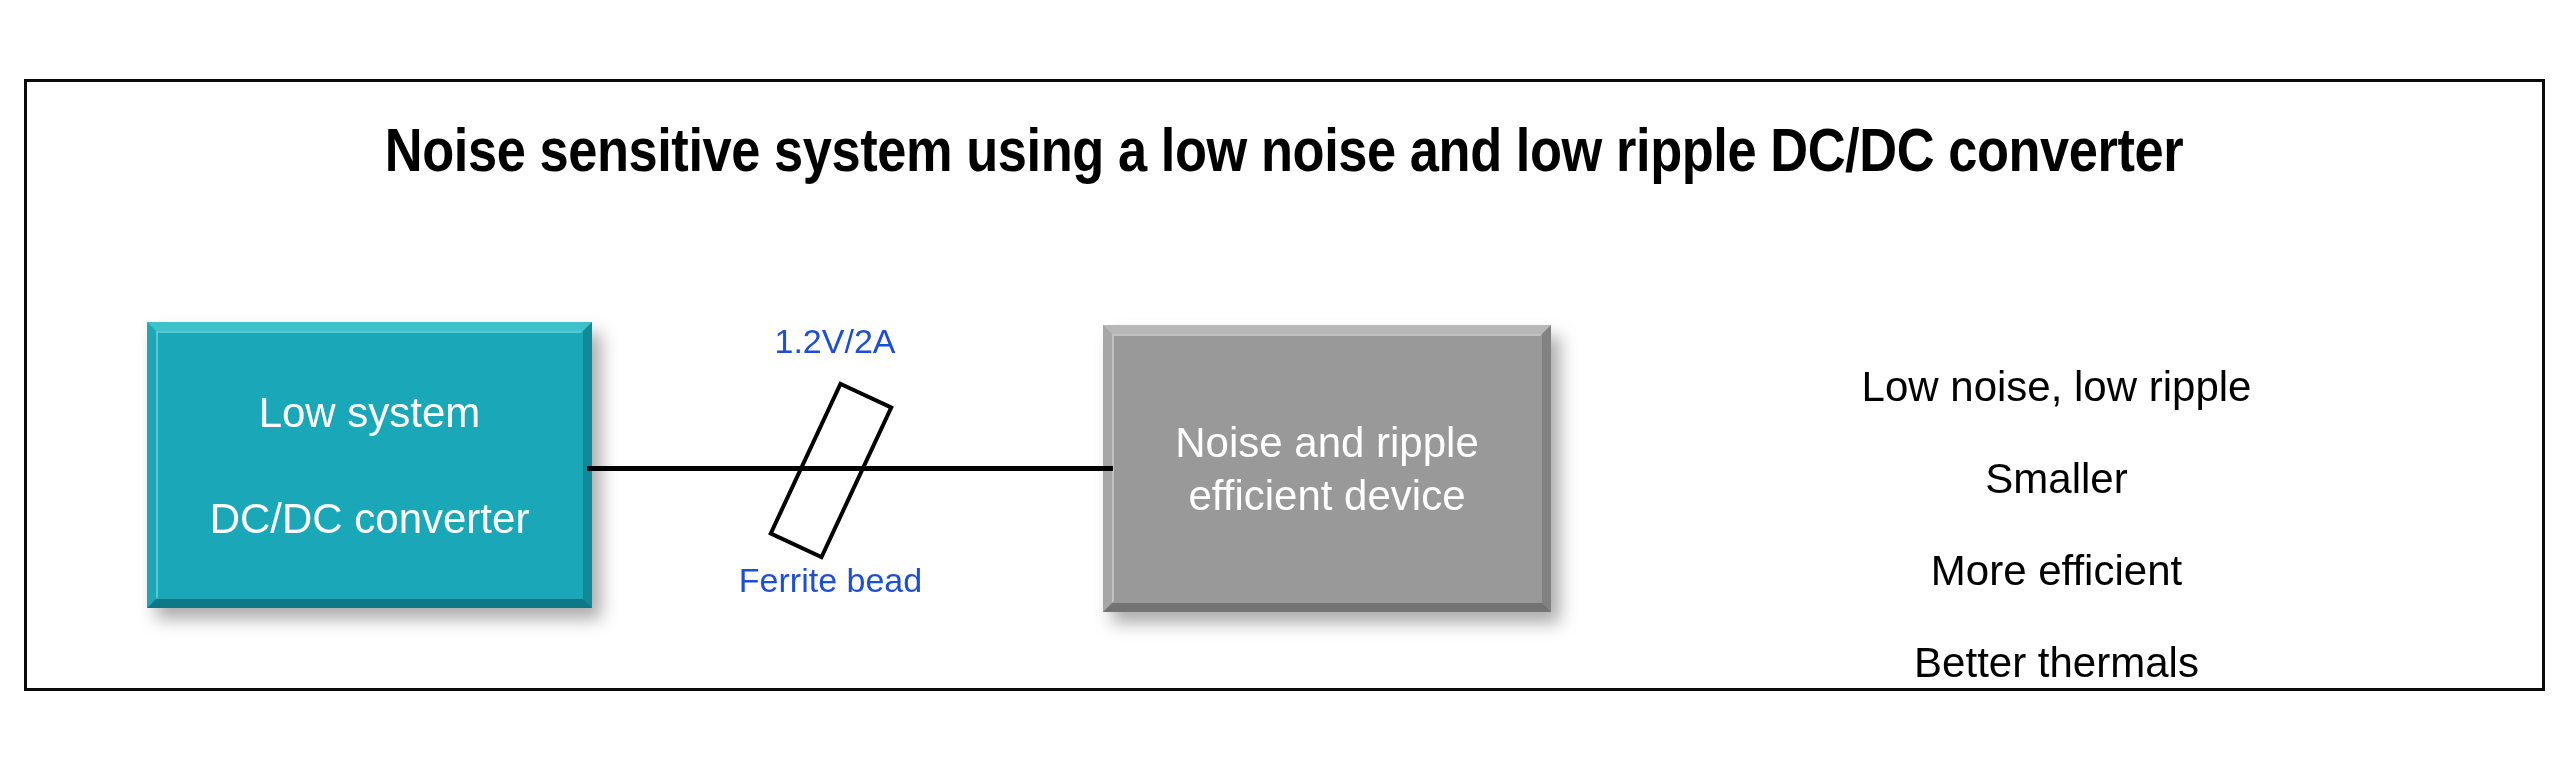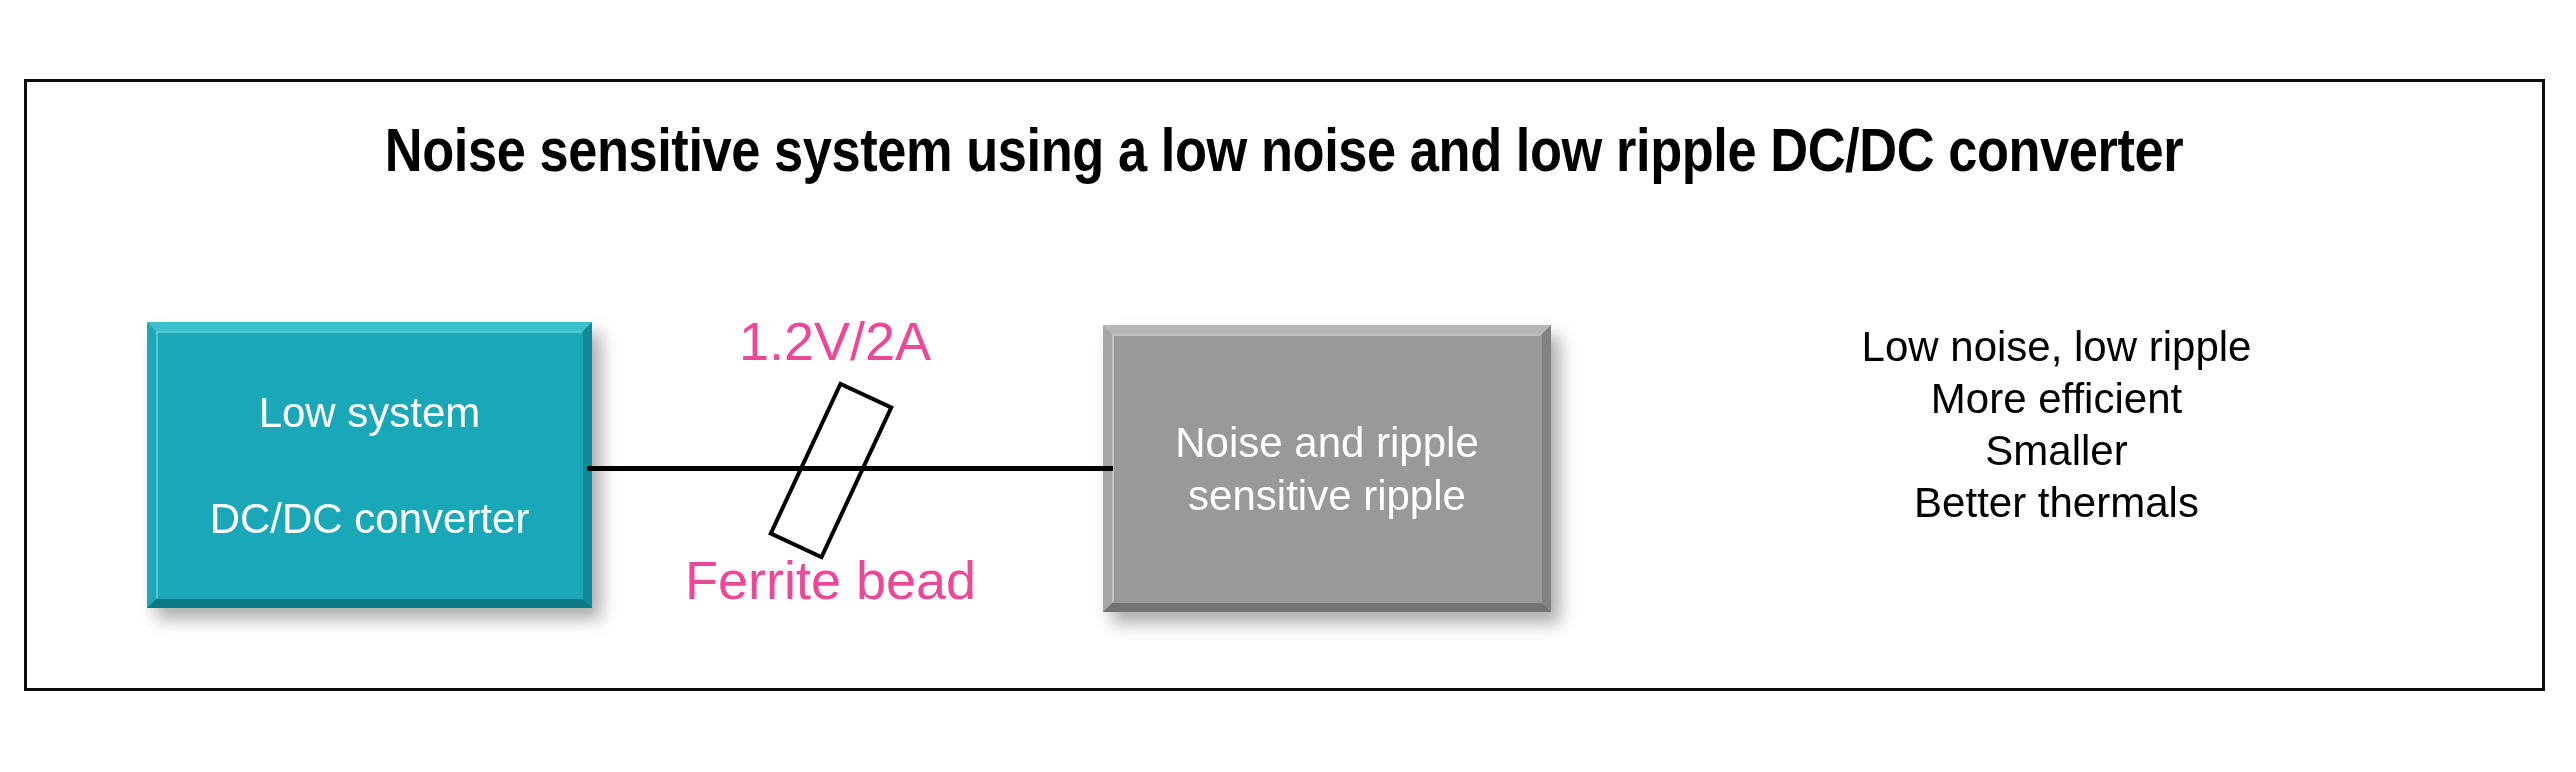--- a/index.html
+++ b/index.html
@@ -146,22 +146,22 @@
     background: #ffffff;
     border: 4.8px solid #000000;
     box-sizing: border-box;
     transform: rotate(25deg);
     z-index: 5;
   }
 
   
   .label {
     position: absolute;
-    color: #ec4899;
-    font-size: 54px;
+    color: #1d4ed8;
+    font-size: 34px;
     line-height: 50px;
     white-space: nowrap;
   }
   #voltage-label {
     left: 637px;
     top: 316px;
     width: 396px;
     text-align: center;
   }
   #ferrite-label {
@@ -177,20 +177,21 @@
     left: 1738px;
     top: 321px;
     width: 637px;
     text-align: center;
     color: #000000;
     font-size: 42px;
     line-height: 52px;
   }
   .benefits div {
     white-space: nowrap;
+    margin-top: 40px;
   }
 </style>
 </head>
 <body>
 
 <div id="slide">
 
   <div class="frame"></div>
 
   <div class="title">Noise sensitive system using a low noise and low ripple DC/DC converter</div>
@@ -211,25 +212,25 @@
 
   <div class="label" id="voltage-label">1.2V/2A</div>
 
   <div class="label" id="ferrite-label">Ferrite bead</div>
 
   <div class="block" id="device-block">
     <span class="bevel-outer"></span>
     <span class="bevel-inner"></span>
     <span class="block-label">
       <span>Noise and ripple</span><br>
-      <span>sensitive ripple</span>
+      <span>efficient device</span>
     </span>
   </div>
 
   <div class="benefits">
     <div>Low noise, low ripple</div>
+    <div>Smaller</div>
     <div>More efficient</div>
-    <div>Smaller</div>
     <div>Better thermals</div>
   </div>
 
 </div>
 
 
 </body></html>

